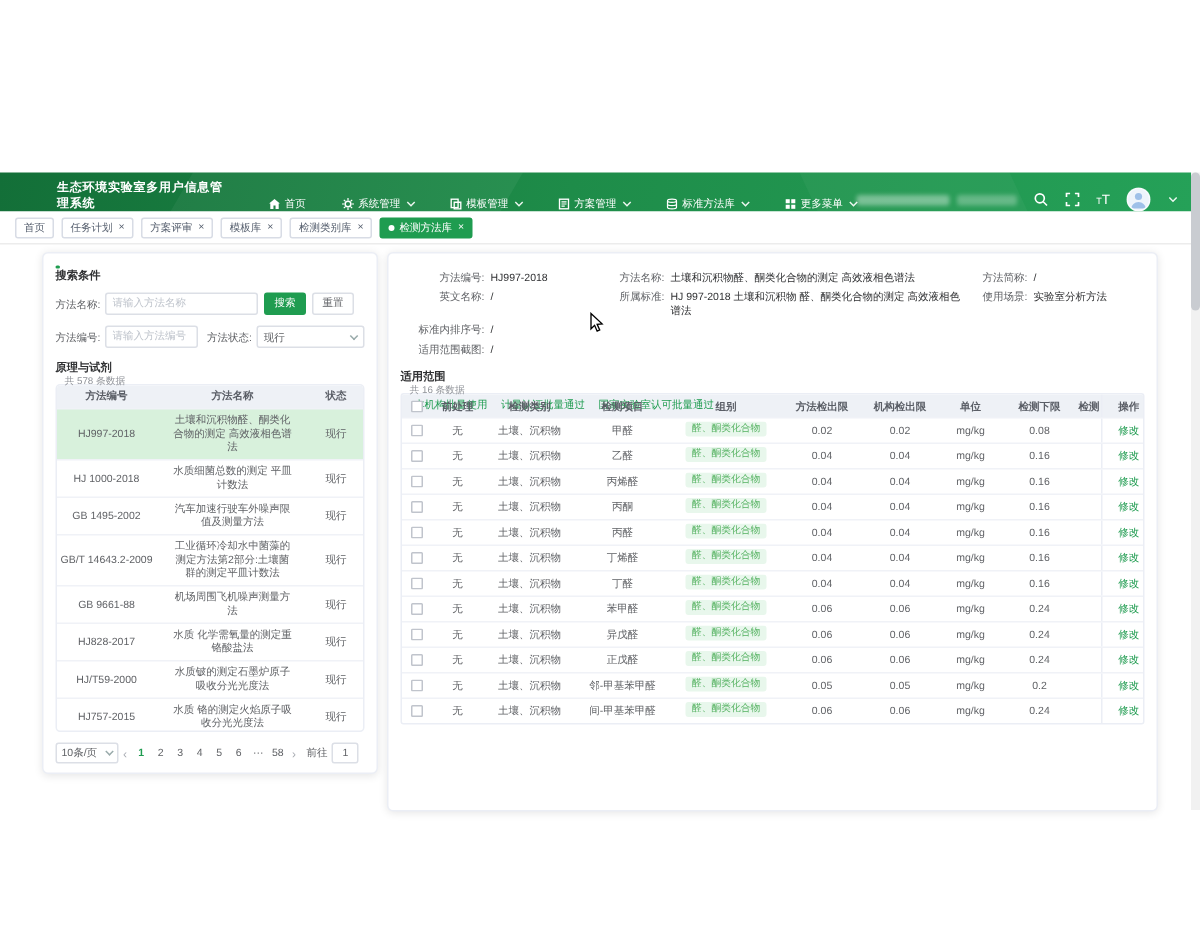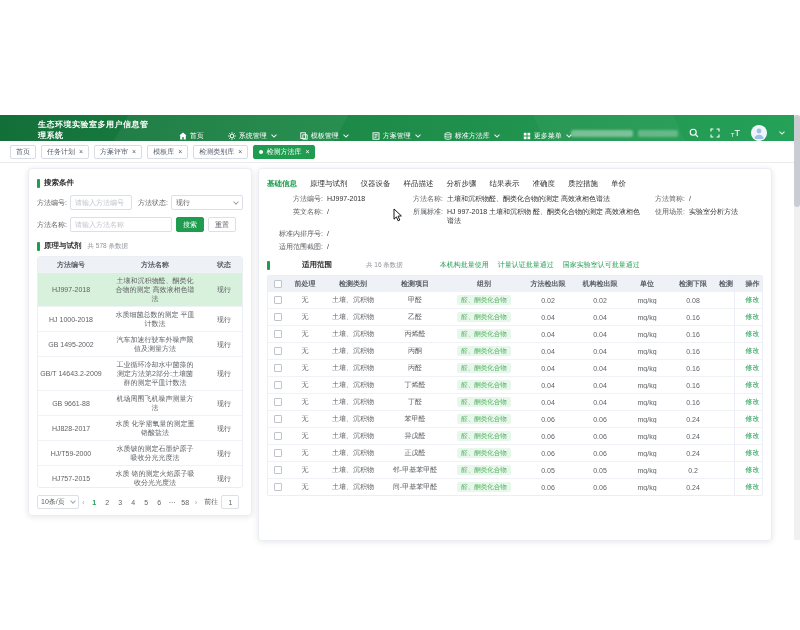--- a/index.html
+++ b/index.html
@@ -59,21 +59,21 @@
   .wtab.active .dot{display:inline-block;}
   .wtab-close{display:none;font-size:7px;line-height:1;margin-left:1px;}
   .wtab-close.show{display:inline-block;}
 
   
   .card{position:absolute;background:#fff;border:1px solid var(--border);border-radius:4px;
     box-shadow:0 1px 6px rgba(0,0,0,.10);}
   .left-card{left:28px;top:168px;width:224px;height:348px;padding:8px;}
   .right-card{left:258px;top:168px;width:514px;height:373px;padding:8px;}
 
-  .sec-title{display:flex;align-items:center;font-size:7.5px;font-weight:bold;color:#303133;height:12px;}
+  .sec-title{display:flex;align-items:flex-start;font-size:7.5px;font-weight:bold;color:#303133;height:12px;flex-direction:column;}
   .sec-title .bar{width:3px;height:9px;background:var(--primary);border-radius:1px;margin-right:4px;}
   .sec-title .count{font-weight:normal;font-size:6.5px;color:#909399;margin-left:6px;}
 
   
   .form-row{display:flex;align-items:center;margin-top:5px;height:17px;}
   .flabel{font-size:7px;color:#606266;white-space:nowrap;margin-right:3px;}
   .flabel.st{margin-left:6px;}
   .tinput{height:15px;border:1px solid #dcdfe6;border-radius:2px;font-size:7px;padding:0 4px;
     color:#606266;width:62px;outline:none;font-family:inherit;}
   .tinput::placeholder{color:#bfc4cc;}
@@ -118,21 +118,21 @@
 
   
   .bi-grid{display:grid;grid-template-columns:132px 238px 1fr;margin-top:4px;row-gap:4px;column-gap:4px;}
   .bi-field{display:flex;font-size:7px;line-height:9px;align-items:flex-start;}
   .bi-label{width:56px;flex:none;text-align:right;color:#606266;margin-right:4px;white-space:nowrap;}
   .bi-field.n2 .bi-label,.bi-field.n3 .bi-label{width:40px;}
   .bi-value{color:#303133;word-break:break-all;}
   .bi-field.full{grid-column:1 / 4;}
 
   
-  .scope-title{margin-top:8px;gap:28px;}
+  .scope-title{margin-top:8px;}
   .glink{color:var(--primary);cursor:pointer;font-size:7px;font-weight:normal;}
   .scope-title .glink{margin-left:9px;}
   .stable{margin-top:4px;border:1px solid var(--border);border-radius:2px;overflow:hidden;}
   .shead,.srow{display:flex;align-items:center;}
   .shead{background:var(--table-head-bg);height:15px;font-weight:bold;color:#5a5e66;}
   .srow{height:17px;border-top:1px solid #f0f2f7;}
   .sc{font-size:7px;text-align:center;white-space:nowrap;overflow:hidden;}
   .c-cb{width:20px;flex:none;display:flex;align-items:center;justify-content:center;}
   .c-pre{width:34px;flex:none;}
   .c-cat{width:62px;flex:none;}
@@ -276,36 +276,36 @@
       </div>
     </div>
 
   <section class="card left-card">
     <div class="sec-title">
       <i class="bar"></i>
       <span>搜索条件</span>
     </div>
 
     <div class="form-row">
+      <span class="flabel">方法名称:</span>
+      <input class="tinput wide" placeholder="请输入方法名称" style="">
+      <button class="btn primary">搜索</button>
+      <button class="btn plain">重置</button>
+    </div>
+
+    <div class="form-row">
       <span class="flabel">方法编号:</span>
       <input class="tinput" placeholder="请输入方法编号" style="">
       <span class="flabel st">方法状态:</span>
       <div class="fselect">
         <span>现行</span>
         <i class="caret"></i>
       </div>
     </div>
 
-    <div class="form-row">
-      <span class="flabel">方法名称:</span>
-      <input class="tinput wide" placeholder="请输入方法名称" style="">
-      <button class="btn primary">搜索</button>
-      <button class="btn plain">重置</button>
-    </div>
-
     <div class="sec-title list-title">
       <i class="bar"></i>
       <span>原理与试剂</span>
       <span class="count">共 578 条数据</span>
     </div>
 
     <div class="ltable">
       <div class="lhead">
         <div class="lc code">方法编号</div>
         <div class="lc name">方法名称</div>
@@ -388,40 +388,20 @@
 
           <span class="pnum">58</span>
         </span>
       <span class="pbtn">›</span>
       <span class="goto-label">前往</span>
       <input class="goto-input" value="1" style="">
     </div>
   </section>
 
   <section class="card right-card">
-    <div class="dtabs">
-
-        <div class="dtab active">基础信息</div>
-
-        <div class="dtab">原理与试剂</div>
-
-        <div class="dtab">仪器设备</div>
-
-        <div class="dtab">样品描述</div>
-
-        <div class="dtab">分析步骤</div>
-
-        <div class="dtab">结果表示</div>
-
-        <div class="dtab">准确度</div>
-
-        <div class="dtab">质控措施</div>
-
-        <div class="dtab">单价</div>
-      </div>
 
 
     <div class="bi-grid">
       <div class="bi-field n1">
         <span class="bi-label">方法编号:</span>
         <span class="bi-value">HJ997-2018</span>
       </div>
       <div class="bi-field n2">
         <span class="bi-label">方法名称:</span>
         <span class="bi-value">土壤和沉积物醛、酮类化合物的测定 高效液相色谱法</span>

